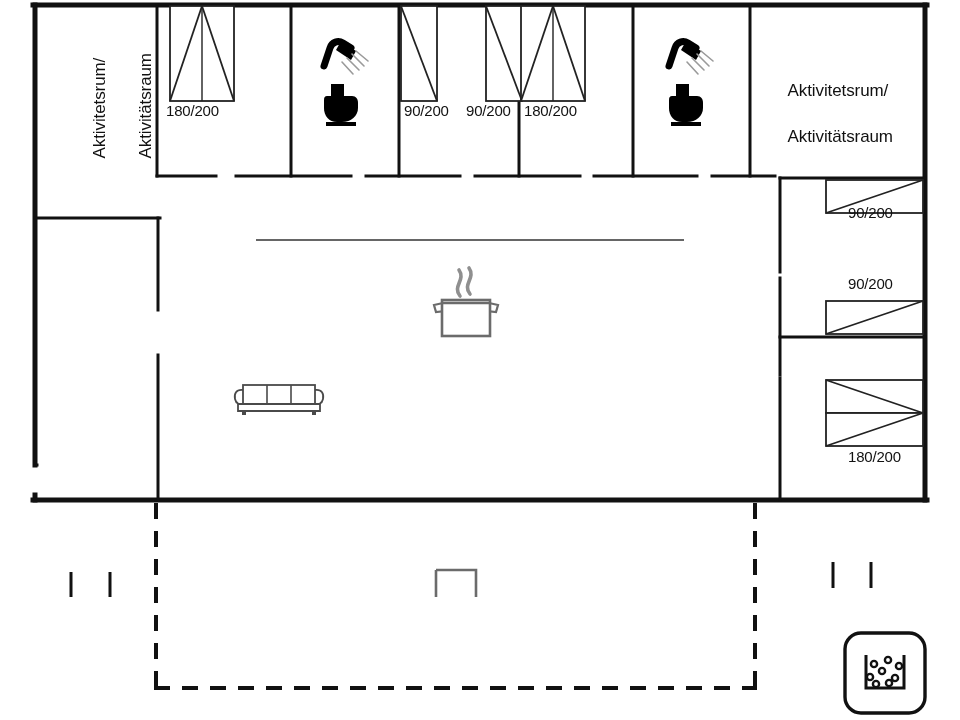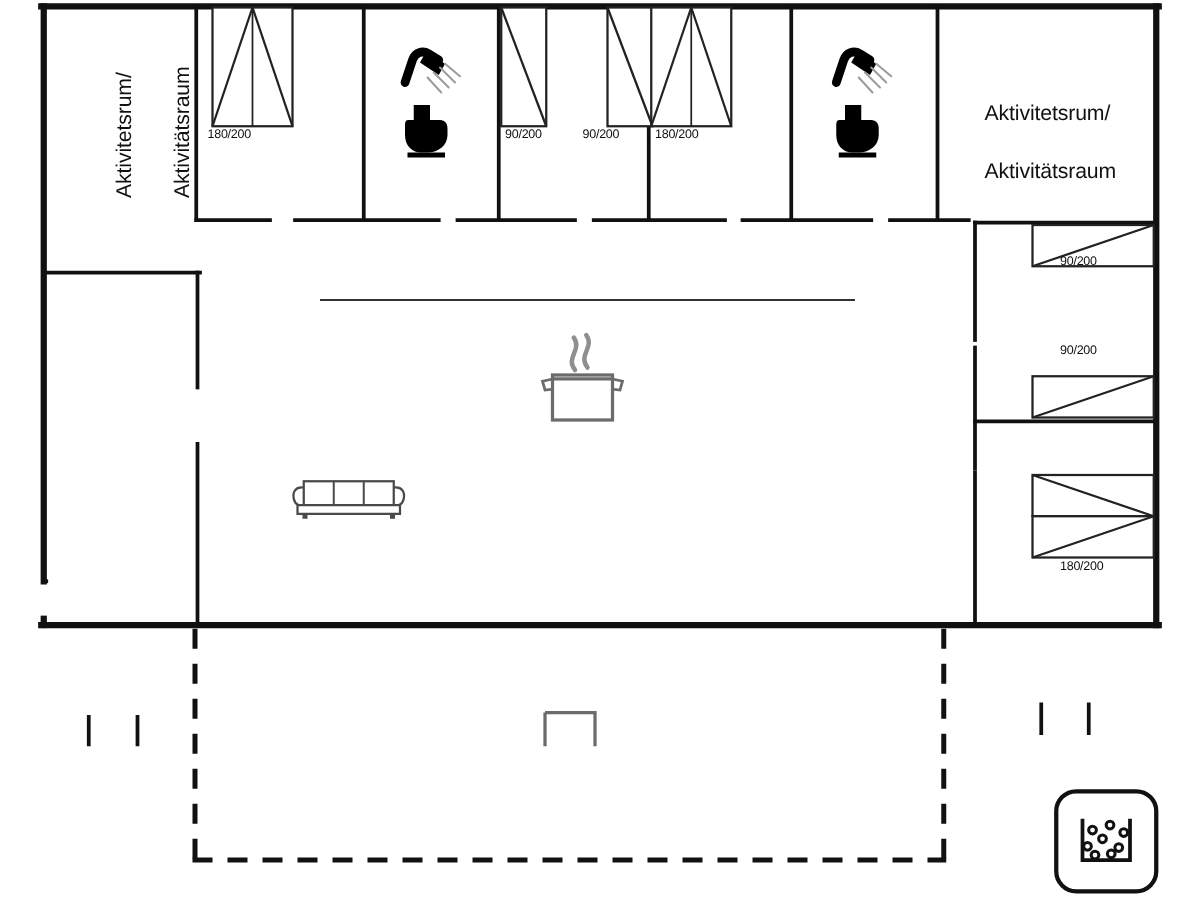--- a/index.html
+++ b/index.html
@@ -37,21 +37,21 @@
     white-space: pre;
     letter-spacing: -0.1px;
   }
   .room-label.vertical {
     transform-origin: 0 0;
     transform: rotate(-90deg);
   }
   .dim-label {
     position: absolute;
     font-family: "Liberation Sans", sans-serif;
-    font-size: 10px;
+    font-size: 15px;
     color: #111111;
     white-space: nowrap;
     letter-spacing: -0.2px;
   }
 </style>
 </head>
 <body>
 
 <div id="plan-root">
 

